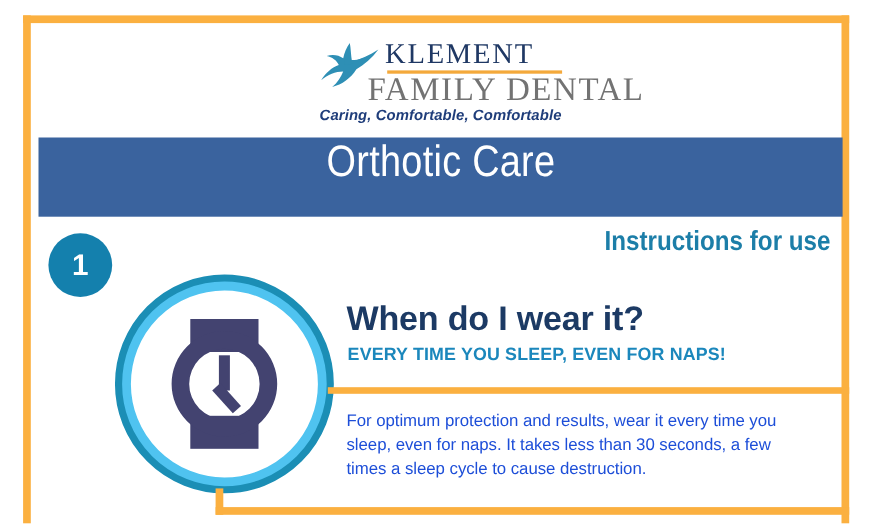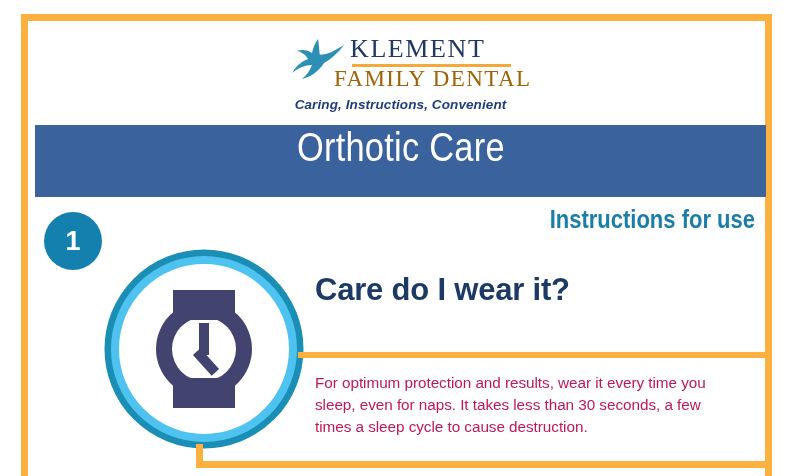--- a/index.html
+++ b/index.html
@@ -63,23 +63,23 @@
   .logo-rule {
     position: absolute;
     left: 64px; top: 31px;
     width: 159px; height: 2.5px;
     background: #F4A93B;
   }
   .logo-family {
     position: absolute;
     left: 46px; top: 34px;
     font-family: "Liberation Serif", serif;
-    font-size: 23px;
+    font-size: 30px;
     letter-spacing: 1.4px;
-    color: #a16207;
+    color: #737373;
     line-height: 1;
     white-space: nowrap;
   }
   .logo-tagline {
     position: absolute;
     left: 0px; top: 64px;
     width: 225px;
     text-align: center;
     font-family: "Liberation Sans", sans-serif;
     font-size: 13.5px;
@@ -177,21 +177,21 @@
     position: absolute;
     left: 298px; top: 352px;
     width: 474px; height: 6px;
     background: #FBB040;
   }
 
   .bodytext {
     position: absolute;
     left: 315px; top: 372px;
     width: 420px;
-    color: #be185d;
+    color: #1d4ed8;
     font-size: 15.3px;
     line-height: 22px;
     letter-spacing: -0.05px;
   }
 
   
   .elbow-vert {
     position: absolute;
     left: 196px; top: 444px;
     width: 6.5px; height: 24px;
@@ -219,21 +219,21 @@
         <path d="M30 2 C27 6 25 11 24 16 C20 13 14 12 9 14 C14 15 18 18 20 22
                  C14 24 8 29 4 36 C10 31 17 28 24 28 C22 33 19 38 14 42
                  C23 40 31 34 36 26 C43 22 50 16 56 8 C48 13 40 17 32 19
                  C31 13 31 7 30 2 Z" fill="#2E8FB5"></path>
         <path d="M25 17 C30 18 36 18 42 16 C37 20 31 22 25 22 Z" fill="#2E8FB5"></path>
       </svg>
     </span>
     <div class="logo-klement">KLEMENT</div>
     <div class="logo-rule"></div>
     <div class="logo-family">FAMILY DENTAL</div>
-    <div class="logo-tagline">Caring, Instructions, Convenient</div>
+    <div class="logo-tagline">Caring, Comfortable, Comfortable</div>
   </div>
 
   <div class="banner">
     <span class="banner-title">Orthotic Care</span>
   </div>
 
   <div class="step-badge">
     <span class="step-badge-num">1</span>
   </div>
 
@@ -247,20 +247,21 @@
         <rect x="69" y="41" width="62" height="30"></rect>
         <rect x="69" y="129" width="62" height="30"></rect>
         <path d="M100 52 A48 48 0 1 0 100 148 A48 48 0 1 0 100 52 Z
                  M100 68 A32 32 0 1 1 100 132 A32 32 0 1 1 100 68 Z" fill-rule="evenodd"></path>
         <rect x="95" y="74" width="10" height="32"></rect>
         <rect x="97" y="99" width="10" height="28" transform="rotate(-42 102 113)"></rect>
       </g>
     </svg>
   </div>
 
-  <div class="headline">Care do I wear it?</div>
+  <div class="headline">When do I wear it?</div>
+  <div class="subhead">EVERY TIME YOU SLEEP, EVEN FOR NAPS!</div>
   <div class="divider-mid"></div>
   <div class="bodytext">For optimum protection and results, wear it every time you sleep, even for naps. It takes less than 30 seconds, a few times a sleep cycle to cause destruction.</div>
 
   <div class="elbow-vert"></div>
   <div class="elbow-horz"></div>
 
 </div>
 
 </body></html>

